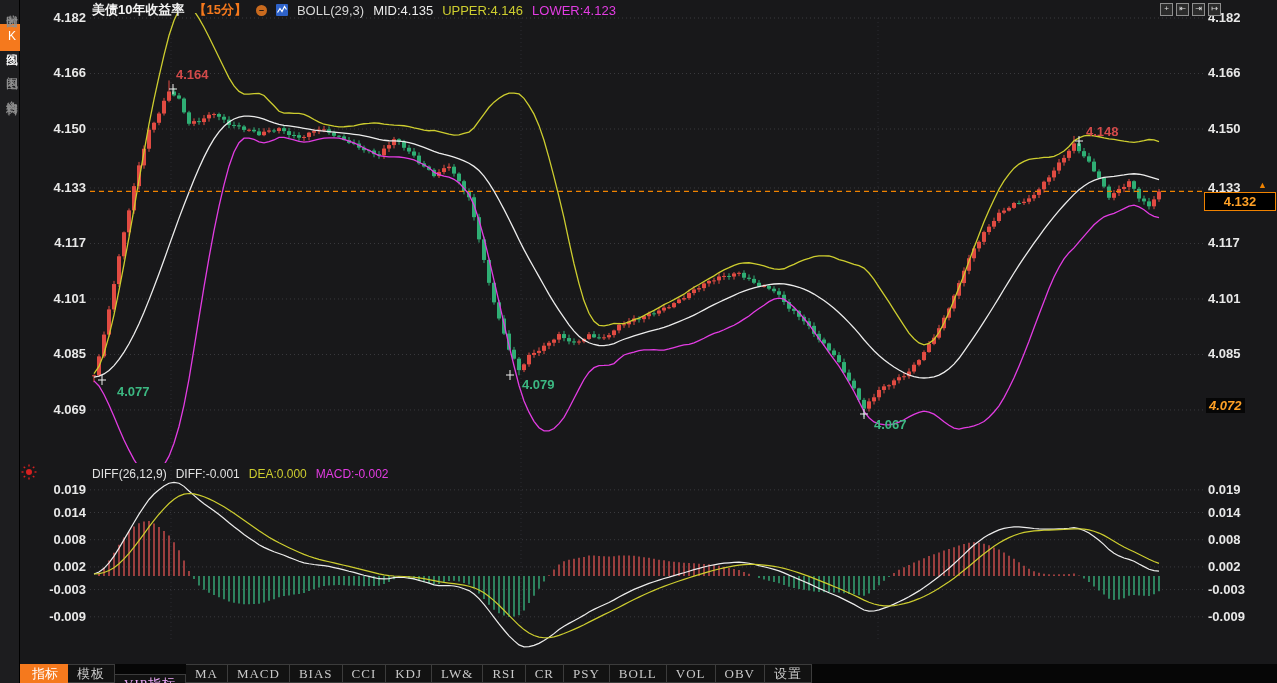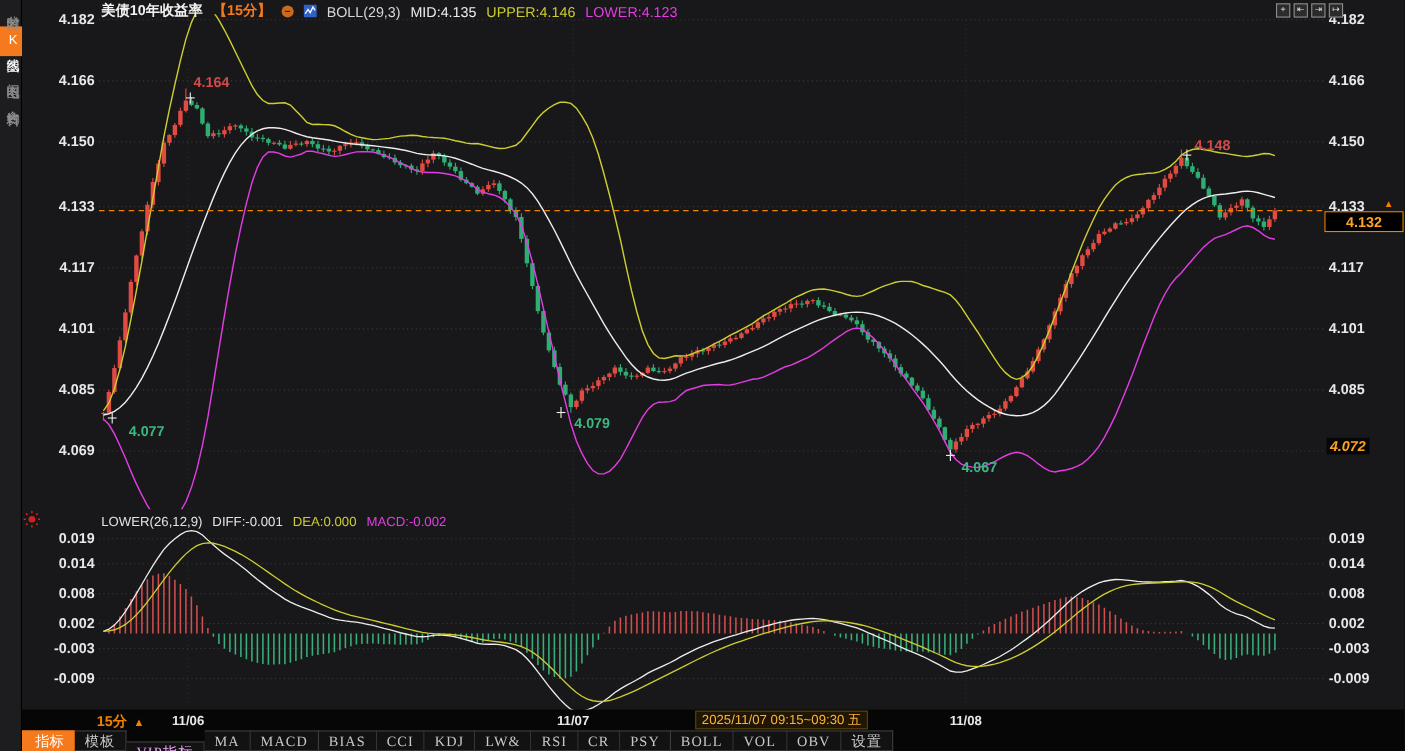--- a/index.html
+++ b/index.html
@@ -813,21 +813,21 @@
   </div>
 
   <div class="top-icons">
       <div class="ticon">+</div>
       <div class="ticon">⇤</div>
       <div class="ticon">⇥</div>
       <div class="ticon">↦</div>
     </div>
 
   <div class="macd-header">
-    <span class="m-name">LOWER(26,12,9)</span>
+    <span class="m-name">DIFF(26,12,9)</span>
     <span class="m-diff">DIFF:-0.001</span>
     <span class="m-dea">DEA:0.000</span>
     <span class="m-macd">MACD:-0.002</span>
   </div>
 
   <svg class="sun-icon" width="16" height="16">
     <circle cx="8" cy="8" r="3" fill="#d42020"></circle>
     <g stroke="#d42020" stroke-width="1.4">
       <line x1="8" y1="0.5" x2="8" y2="2.5"></line>
         <line x1="8" y1="13.5" x2="8" y2="15.5"></line>
@@ -837,27 +837,20 @@
         <line x1="11.9" y1="11.9" x2="13.3" y2="13.3"></line>
       <line x1="2.7" y1="13.3" x2="4.1" y2="11.9"></line>
         <line x1="11.9" y1="4.1" x2="13.3" y2="2.7"></line>
     </g>
   </svg>
 
   <div class="price-tag">4.132</div>
   <div class="price-tag-arrow">▲</div>
   <div class="low-tag">4.072</div>
 
-  <div class="status-row">
-    <span class="interval-label"><span>15分</span><span class="interval-arrow">▲</span></span>
-    <span class="range-tooltip">2025/11/07 09:15~09:30 五</span>
-  <span class="x-label" style="left: 151px;">11/06</span>
-      <span class="x-label" style="left: 501px;">11/07</span>
-      <span class="x-label" style="left: 858px;">11/08</span>
-    </div>
 
   <div class="toolbar">
       <div class="tb active">指标</div>
       <div class="tb">模板</div>
       <div class="tb vip">VIP指标</div>
       <div class="tb">MA</div>
       <div class="tb">MACD</div>
       <div class="tb">BIAS</div>
       <div class="tb">CCI</div>
       <div class="tb">KDJ</div>

